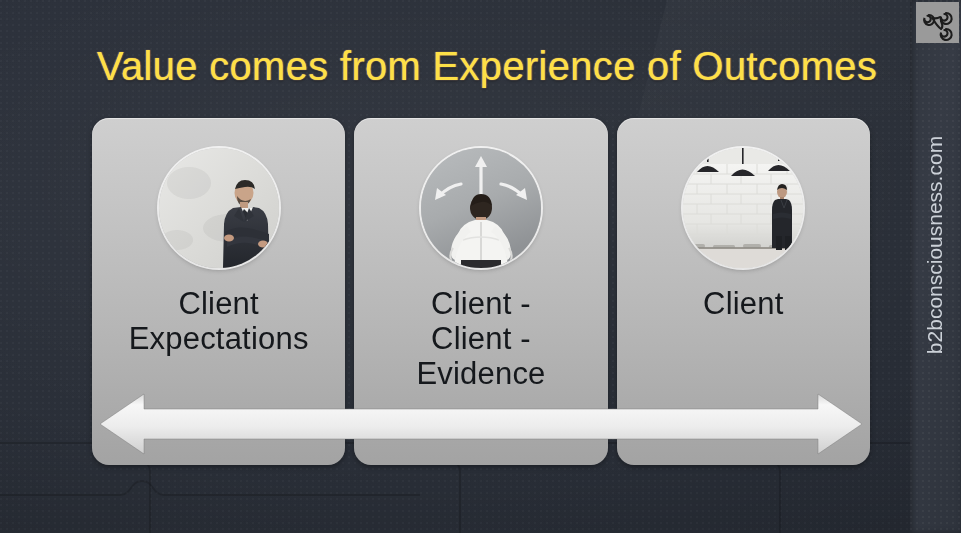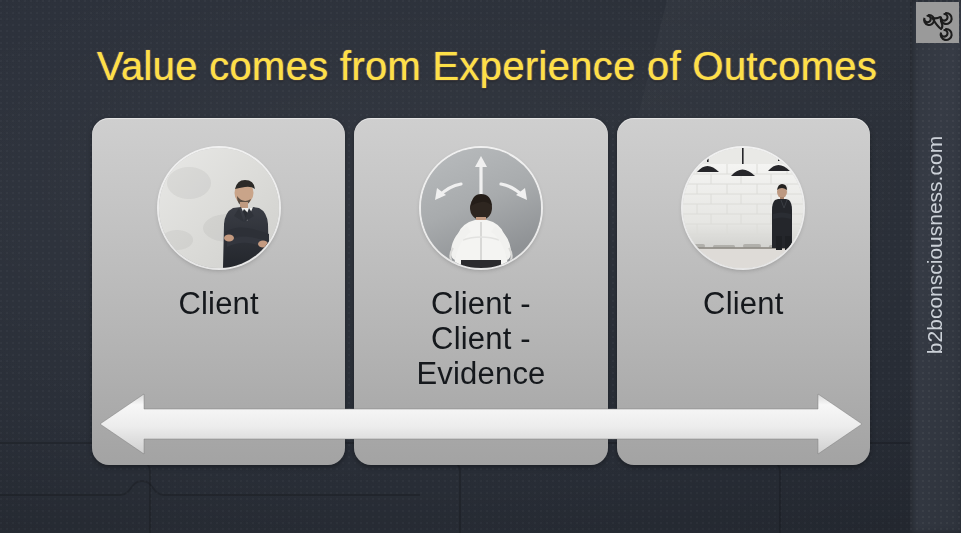--- a/index.html
+++ b/index.html
@@ -257,20 +257,21 @@
 
           <path d="M66 84 q10 -6 22 -4 q12 2 22 6 l0 9 q-12 -6 -22 -7 q-12 -1 -22 5 z" fill="#2d3037"></path>
           <path d="M68 92 q12 -4 22 -3 q10 1 20 5 l0 7 q-11 -5 -21 -6 q-10 -1 -21 4 z" fill="#33363e"></path>
 
           <ellipse cx="70" cy="90" rx="5" ry="3.5" fill="#c49a80"></ellipse>
           <ellipse cx="104" cy="96" rx="5" ry="3.5" fill="#c49a80"></ellipse>
         </svg>
       </div>
       <div class="card-label">
         <span class="ln">Client</span>
+        <span class="ln">Expectations</span>
       </div>
     </div>
 
     <div class="card">
       <div class="photo">
         <svg viewBox="0 0 120 120">
           <defs>
             <linearGradient id="wall2" x1="0" y1="0" x2="0.4" y2="1">
               <stop offset="0%" stop-color="#b9bcbe"></stop>
               <stop offset="55%" stop-color="#a8abad"></stop>

